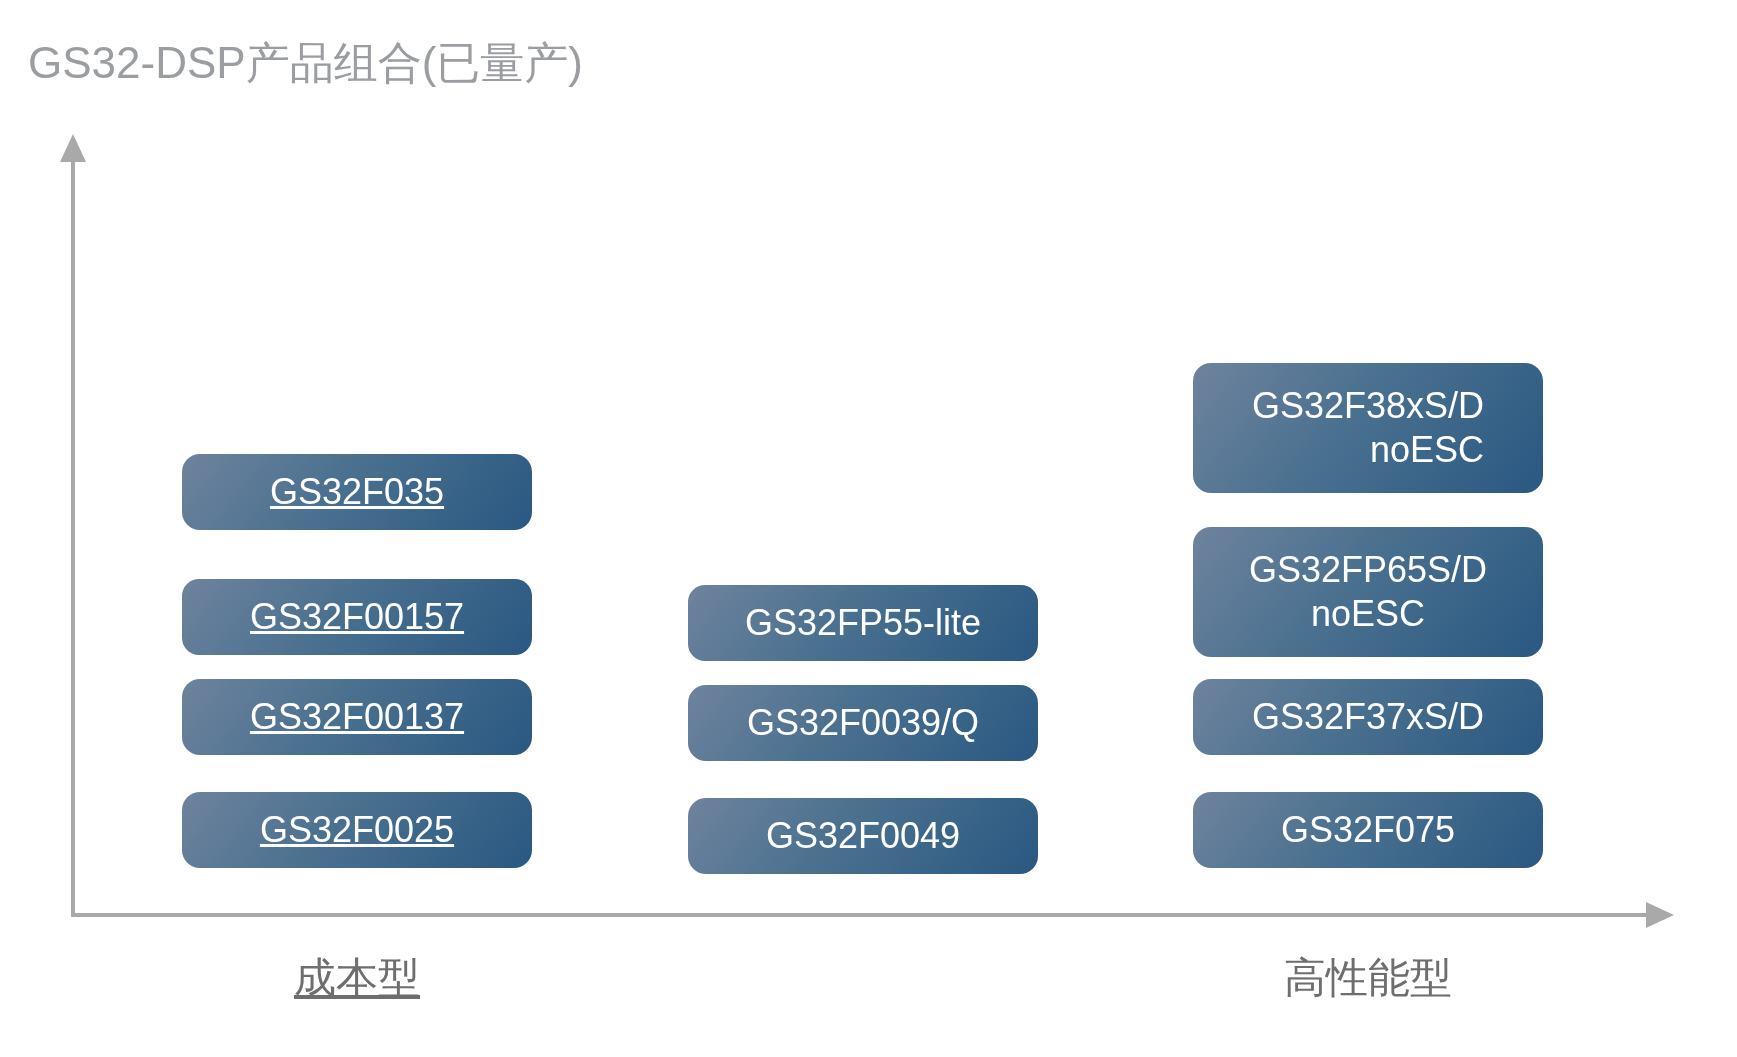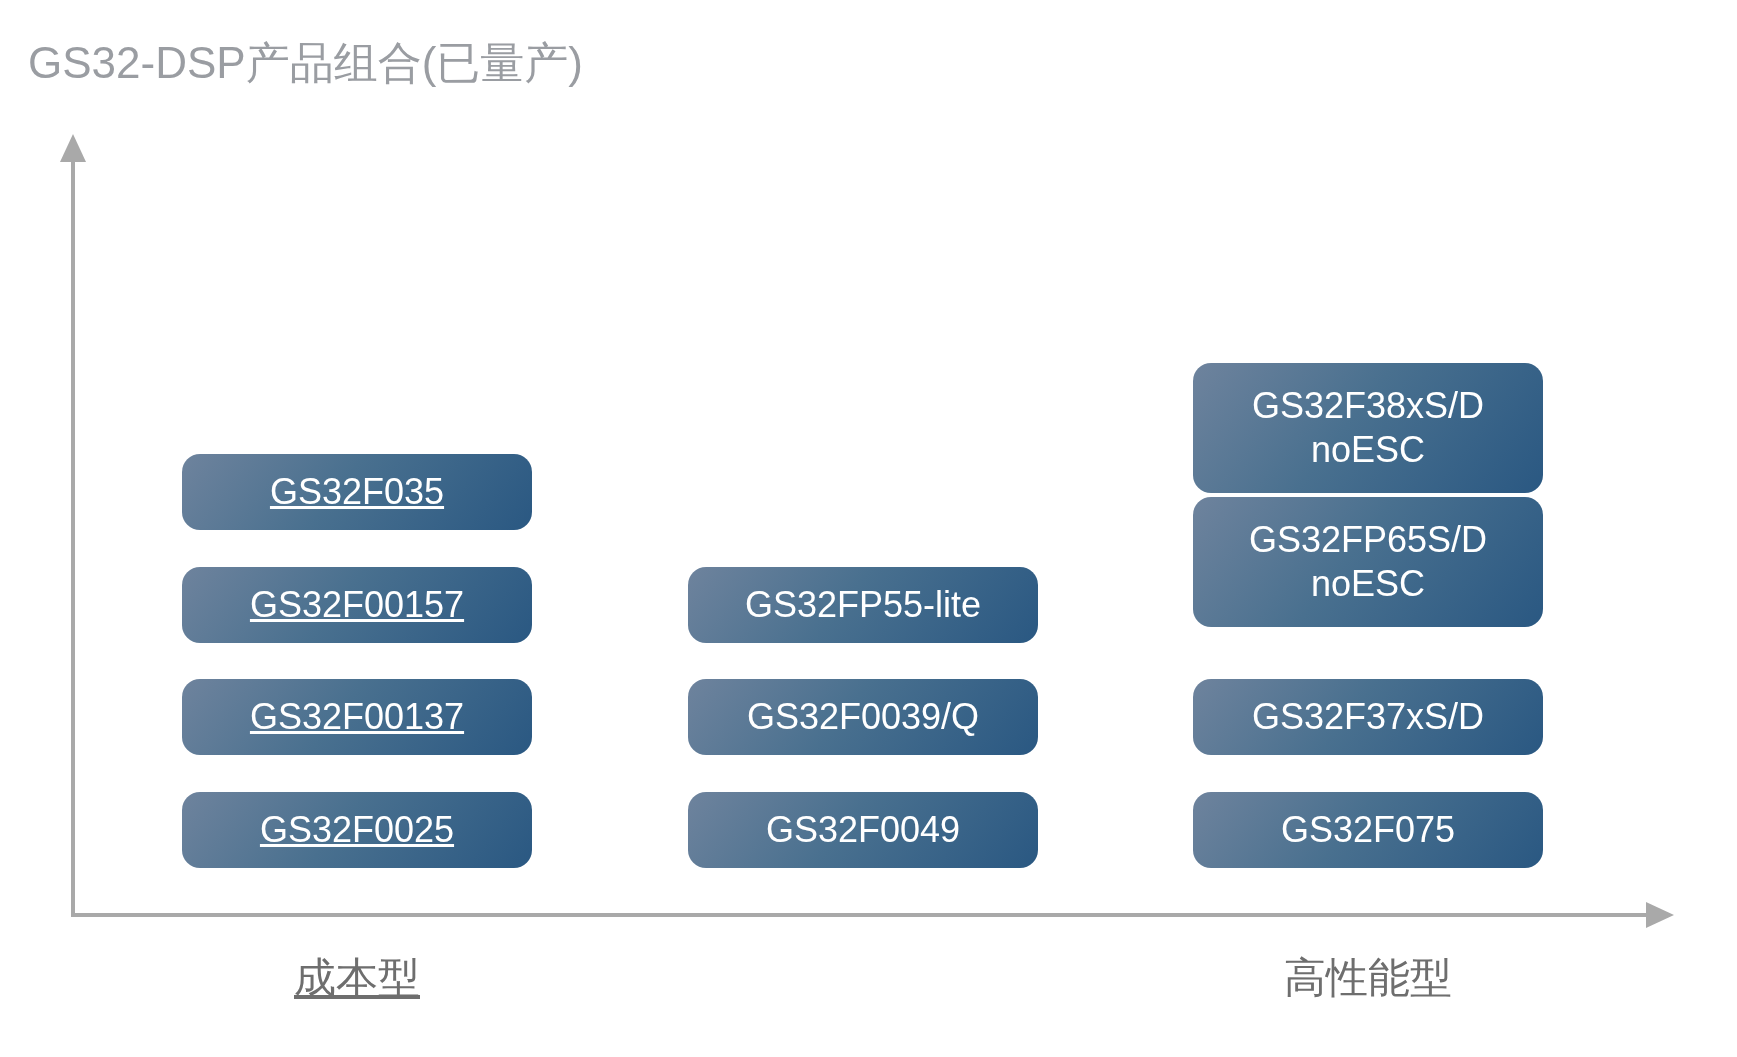--- a/index.html
+++ b/index.html
@@ -76,29 +76,29 @@
     text-align: center;
     font-size: 36px;
     line-height: 1.22;
     white-space: pre-line;
   }
   .box.tall {
     height: 130px;
   }
   
   .col1 { left: 182px; text-decoration: underline; }
-  .col2 { left: 688px; }
+  .col2 { left: 688px; margin-top: 6px; }
   .col3 { left: 1193px; }
   
   .r1 { top: 454px; }
-  .r2 { top: 567px; }
+  .r2 { top: 579px; border-radius: 17px; }
   .r3 { top: 679px; }
   .r4 { top: 792px; }
-  .c3r1 { top: 363px; }
-  .c3r2 { top: 497px; }
+  .c3r1 { top: 363px; text-align: right; }
+  .c3r2 { top: 527px; }
   
   .axis-label {
     position: absolute;
     top: 950px;
     width: 350px;
     text-align: center;
     font-size: 42px;
     color: #6e6e6e;
     white-space: nowrap;
   }

